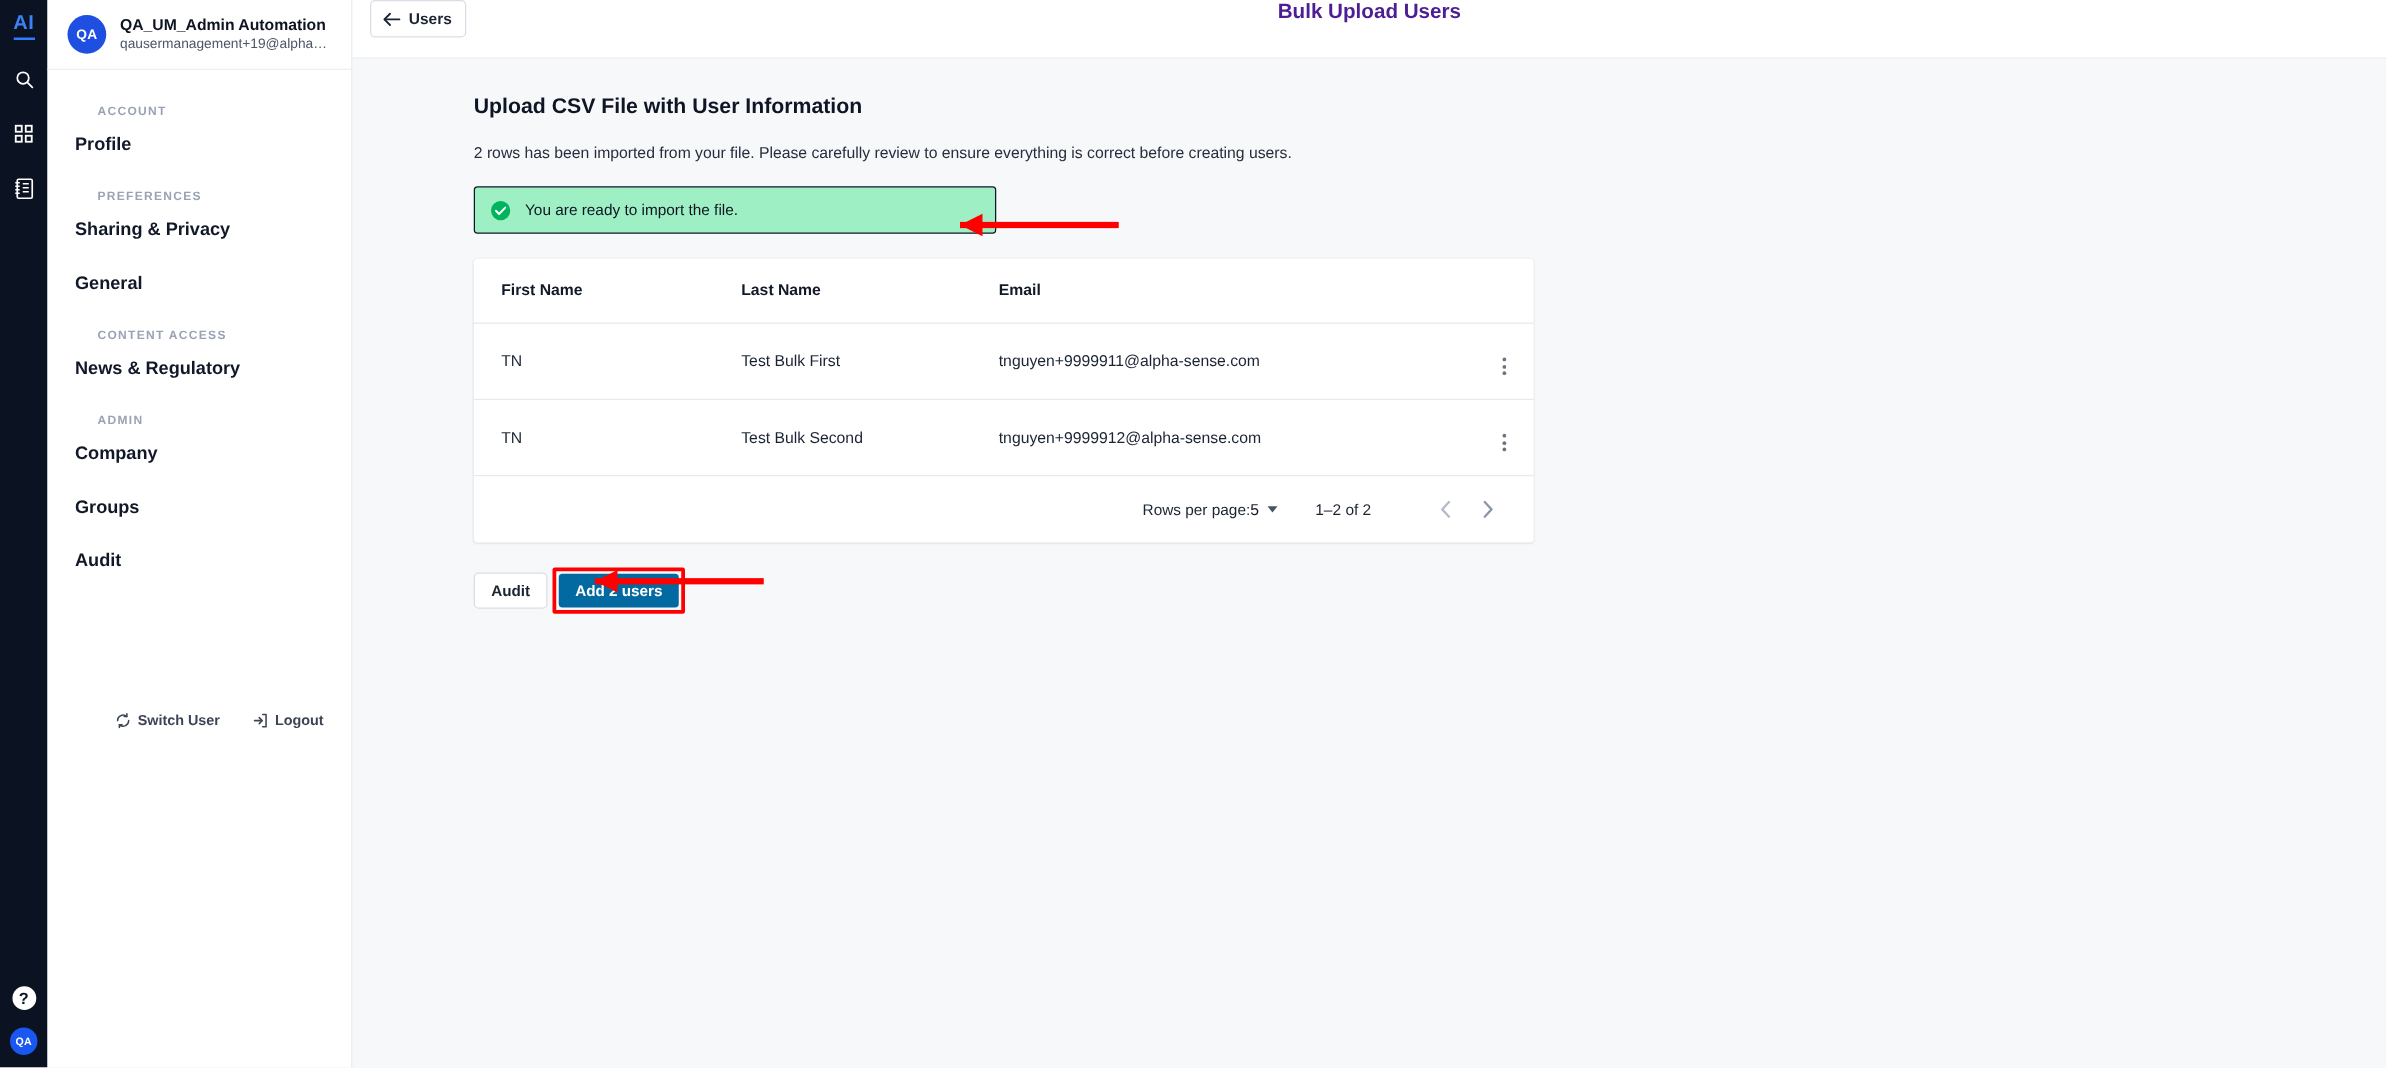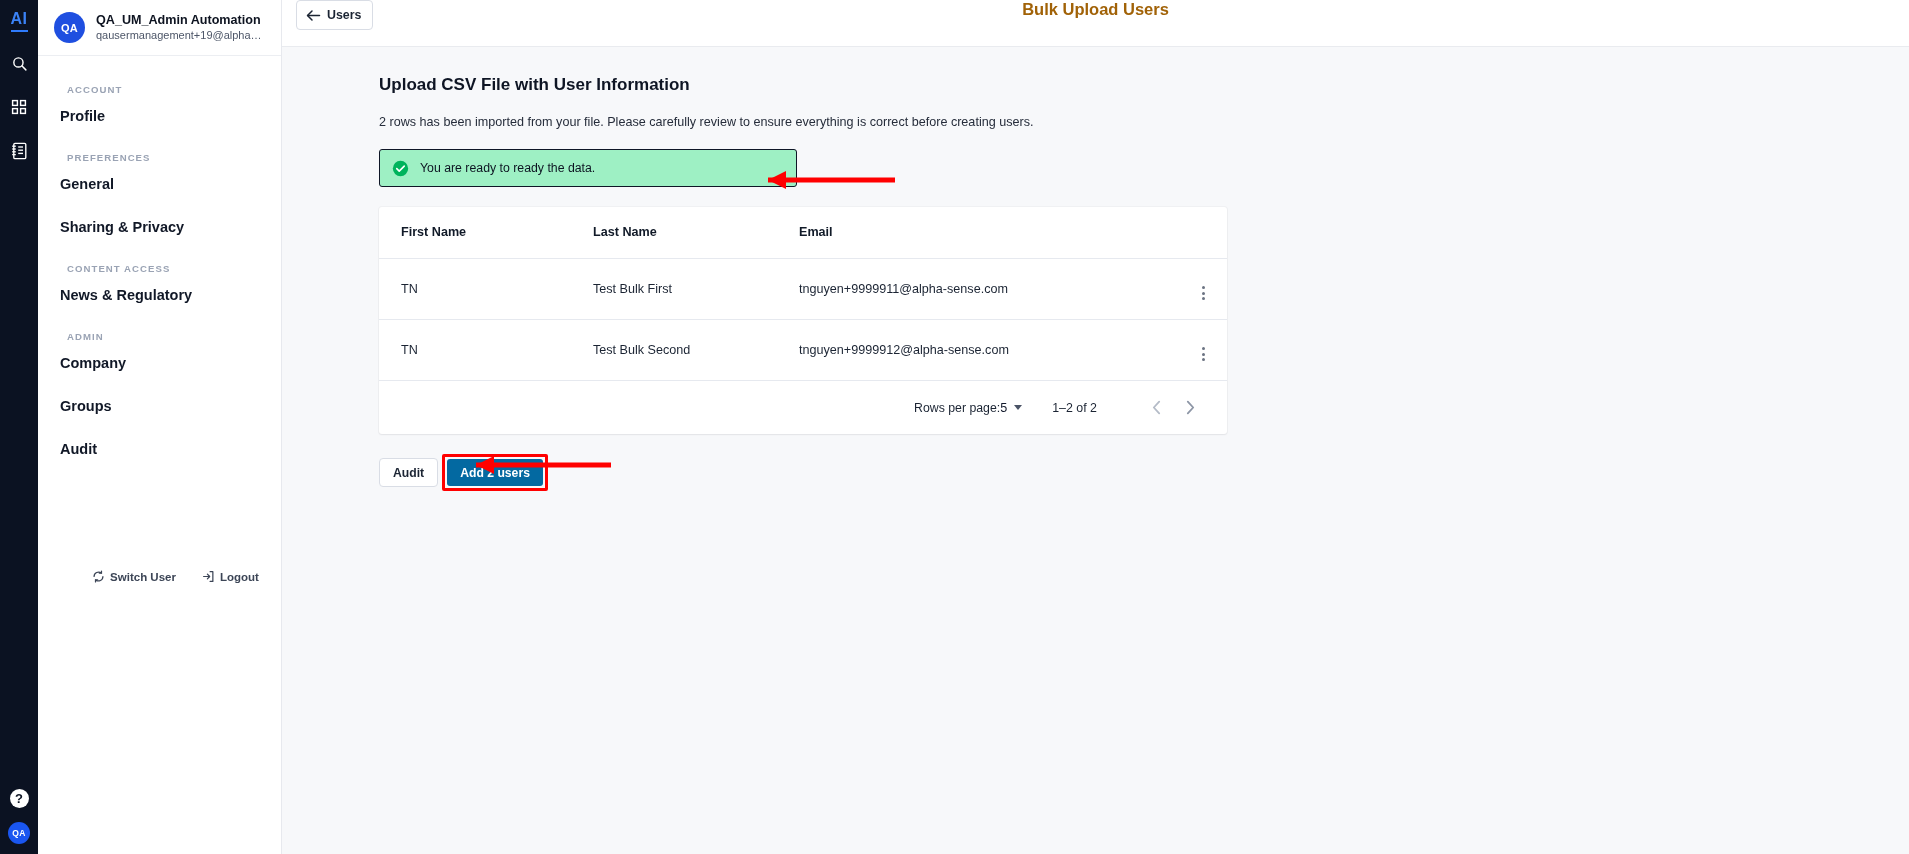--- a/index.html
+++ b/index.html
@@ -73,21 +73,21 @@
   }
   .acct-email {
     font-size: 11px; color: #4d5668; line-height: 14px;
     white-space: nowrap; overflow: hidden; text-overflow: ellipsis;
     max-width: 176px;
   }
   .nav { padding-top: 14px; }
   .nav-group-label {
     font-size: 9.6px; font-weight: 700; letter-spacing: 1.05px;
     color: #9aa3b4; text-transform: uppercase;
-    padding: 14px 0 0 29px;
+    padding: 14px 0 0 40px;
   }
   .nav-item {
     font-size: 14.5px; font-weight: 600; color: #111827;
     padding: 13px 22px 13px 22px; line-height: 17px;
     cursor: pointer;
   }
   .sidebar-footer {
     position: absolute; left: 0; right: 0; top: 570px;
     display: flex; justify-content: center; gap: 26px;
     font-size: 11.5px; font-weight: 700; color: #3c4556; padding-left: 32px;
@@ -104,21 +104,21 @@
   .back-btn {
     margin-left: 14px;
     height: 30px; padding: 0 11px 0 9px;
     display: flex; align-items: center; gap: 6px;
     background: #ffffff; border: 1px solid #d9dde5; border-radius: 4px;
     font-size: 12.4px; font-weight: 700; color: #1b2433; cursor: pointer;
   }
   .back-btn svg { display: block; }
   .topbar-title {
     position: absolute; left: 0; right: 0; text-align: center;
-    font-size: 16.5px; font-weight: 700; color: #a16207;
+    font-size: 16.5px; font-weight: 700; color: #4c1d95;
     pointer-events: none;
   }
   .content { flex: 1; background: #f7f8fa; padding: 28px 0 0 14px; overflow: hidden; }
   .page-title { font-size: 17px; font-weight: 700; color: #0e1524; margin-left: 83px; }
   .page-desc { font-size: 12.6px; color: #262d3b; margin: 20px 0 0 83px; }
 
   
   .alert {
     margin: 20px 0 0 83px;
     width: 418px; height: 38px;
@@ -244,22 +244,22 @@
         <div class="acct-name">QA_UM_Admin Automation</div>
         <div class="acct-email">qausermanagement+19@alpha-sense....</div>
       </div>
     </div>
 
     <div class="nav">
       <div class="nav-group-label">ACCOUNT</div>
       <div class="nav-item">Profile</div>
 
       <div class="nav-group-label">PREFERENCES</div>
+      <div class="nav-item">Sharing &amp; Privacy</div>
       <div class="nav-item">General</div>
-      <div class="nav-item">Sharing &amp; Privacy</div>
 
       <div class="nav-group-label">CONTENT ACCESS</div>
       <div class="nav-item">News &amp; Regulatory</div>
 
       <div class="nav-group-label">ADMIN</div>
       <div class="nav-item">Company</div>
       <div class="nav-item">Groups</div>
       <div class="nav-item">Audit</div>
     </div>
 
@@ -308,21 +308,21 @@
       <div class="page-title">Upload CSV File with User Information</div>
       <div class="page-desc">2 rows has been imported from your file. Please carefully review to ensure everything is correct before creating users.</div>
 
       <div class="alert">
         <span class="alert-icon">
           <svg width="17" height="17" viewBox="0 0 20 20">
             <circle cx="10" cy="10" r="9" fill="#00b35c"></circle>
             <path d="M5.6 10.2l2.9 2.9 5.9-5.9" fill="none" stroke="#ffffff" stroke-width="1.9" stroke-linecap="round" stroke-linejoin="round"></path>
             </svg>
         </span>
-        <span class="alert-text">You are ready to ready the data.</span>
+        <span class="alert-text">You are ready to import the file.</span>
       </div>
 
       <div class="card">
         <table>
           <colgroup>
               <col class="col-first">
               <col class="col-last">
               <col class="col-email">
               <col class="col-act">
             </colgroup>

